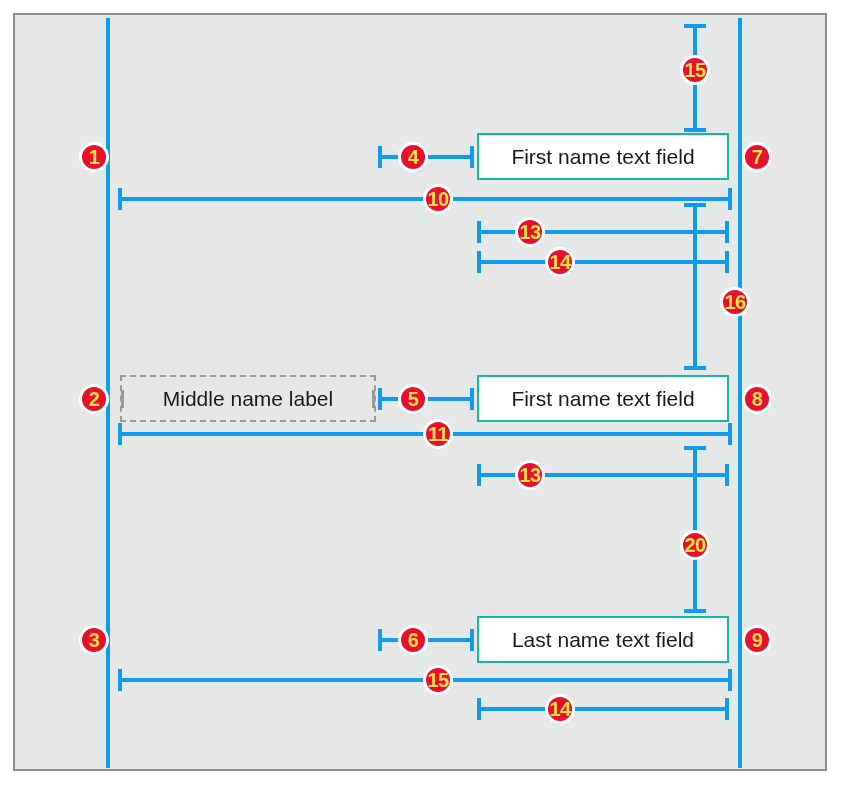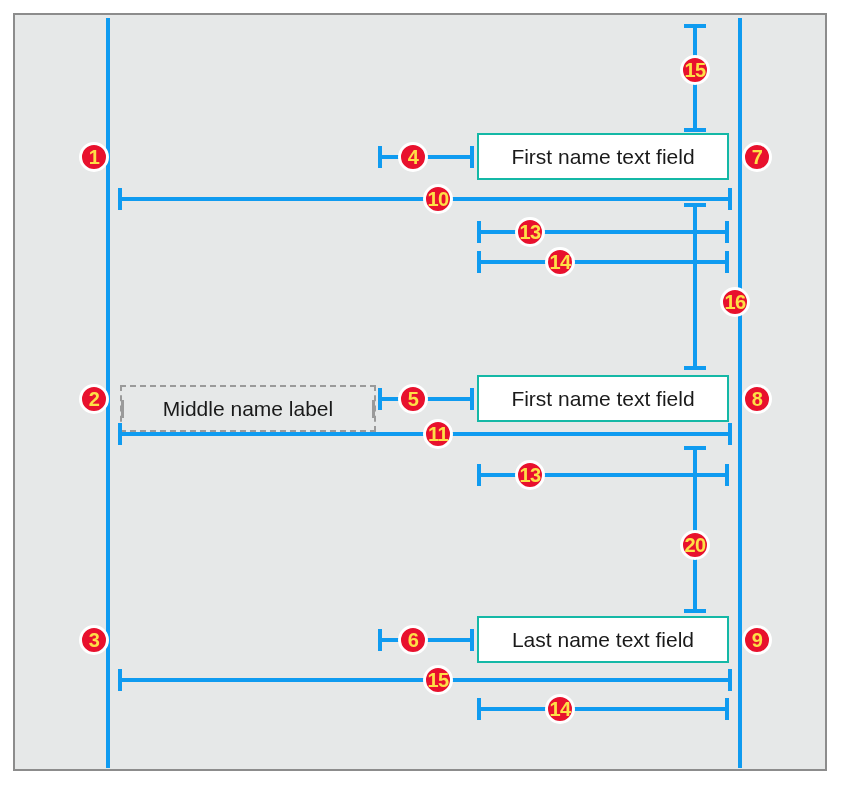--- a/index.html
+++ b/index.html
@@ -161,21 +161,21 @@
     <span class="cap-v e"></span>
   </div>
   <div class="badge" style="left:545px; top:247px;">14</div>
 
   <div class="dim-v" style="left:693px; top:203px; height:167px;">
     <span class="cap-h s"></span>
     <span class="cap-h e"></span>
   </div>
   <div class="badge" style="left:680px; top:287px;margin-left:40px;">16</div>
 
-  <div class="label-box" style="left:120px; top:385px; width:256px; height:47px;align-items:center;">
+  <div class="label-box" style="left:120px; top:375px; width:256px; height:47px;align-items:center;">
     <span class="tick l"></span>
     <span>Middle name label</span>
     <span class="tick r"></span>
   </div>
 
   <div class="text-field" style="left:477px; top:375px; width:252px; height:47px;">
     <span>First name text field</span>
   </div>
 
   <div class="dim-h" style="left:378px; top:397px; width:96px;">

